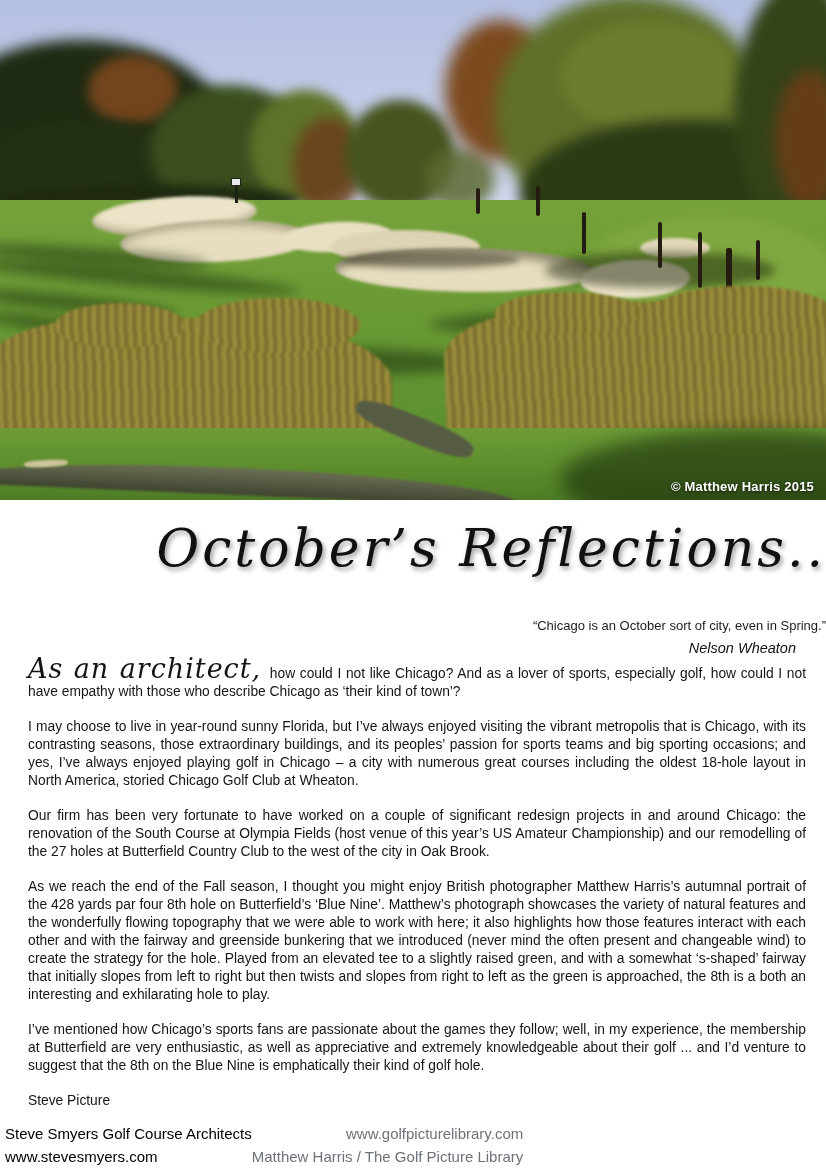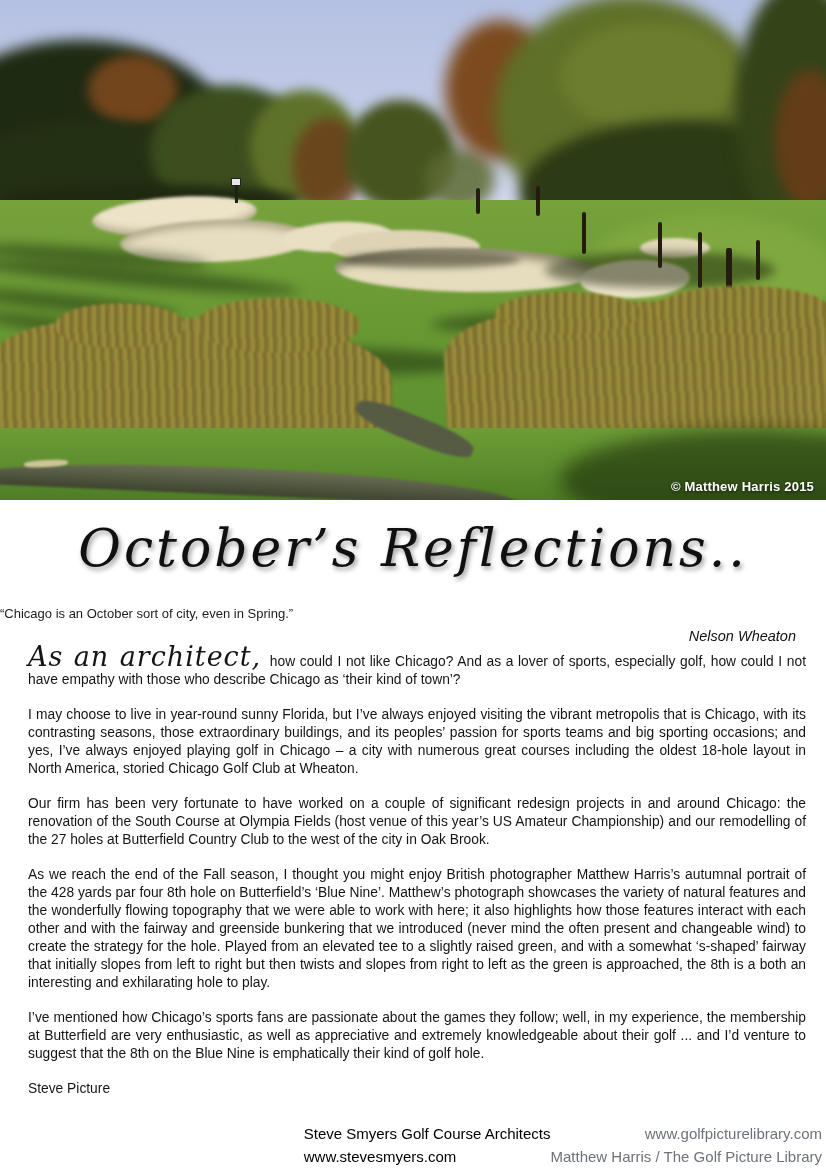--- a/index.html
+++ b/index.html
@@ -88,29 +88,29 @@
   .pathA{left:352px;top:416px;width:125px;height:26px;background:#565b44;transform:rotate(22deg);filter:blur(1px);border-radius:40%;}
   .pathB{left:-45px;top:468px;width:565px;height:27px;background:linear-gradient(180deg,#6a6f55,#3f4430);transform:rotate(2.5deg);border-radius:50% 50% 0 0/90% 90% 0 0;filter:blur(1px);}
   .teemark{left:24px;top:460px;width:44px;height:7px;background:#cfc49a;transform:rotate(-3deg);filter:blur(1px);border-radius:40%;}
   .credit{
     position:absolute;right:12px;bottom:6px;
     font-size:13px;font-weight:bold;color:#ffffff;
     text-shadow:0 1px 3px rgba(0,0,0,.65);
     letter-spacing:.2px;
   }
   
-  .title-wrap{text-align:center;margin-top:2px;height:96px;}
+  .title-wrap{text-align:right;margin-top:2px;height:96px;}
   .title{
     font-family:"DejaVu Serif",serif;font-style:italic;
     font-size:52px;line-height:92px;color:#101010;
     letter-spacing:3px;
     text-shadow:2px 3px 5px rgba(0,0,0,.40);
   }
   .quote{
-    text-align:left;font-size:13px;color:#1c1c1c;margin-top:8px;
+    text-align:right;font-size:13px;color:#1c1c1c;margin-top:20px;
   }
   .attribution{
     text-align:right;font-style:italic;font-size:14.5px;color:#121212;
     padding-right:30px;margin-top:7px;
   }
   .letter{
     padding:4px 20px 0 28px;
     text-align:justify;
     font-size:13.8px;line-height:18px;color:#151515;
   }
@@ -118,21 +118,21 @@
   .lead-script{
     font-family:"DejaVu Serif",serif;font-style:italic;
     font-size:27px;letter-spacing:1px;line-height:18px;
     padding-right:4px;
   }
   .closing{margin-top:0;}
   .signature{margin-top:34px;}
   
   .page-footer{
     position:absolute;left:5px;right:4px;bottom:1px;
-    display:flex;justify-content:flex-end;align-items:flex-end;
+    display:flex;justify-content:flex-start;align-items:flex-end;
   }
   .footer-left{font-size:15px;line-height:23px;color:#000000;}
   .footer-right{font-size:15px;line-height:23px;color:#6d717a;text-align:right;}
 </style>
 </head>
 <body>
 
 <div class="page">
 
   <div class="photo">

